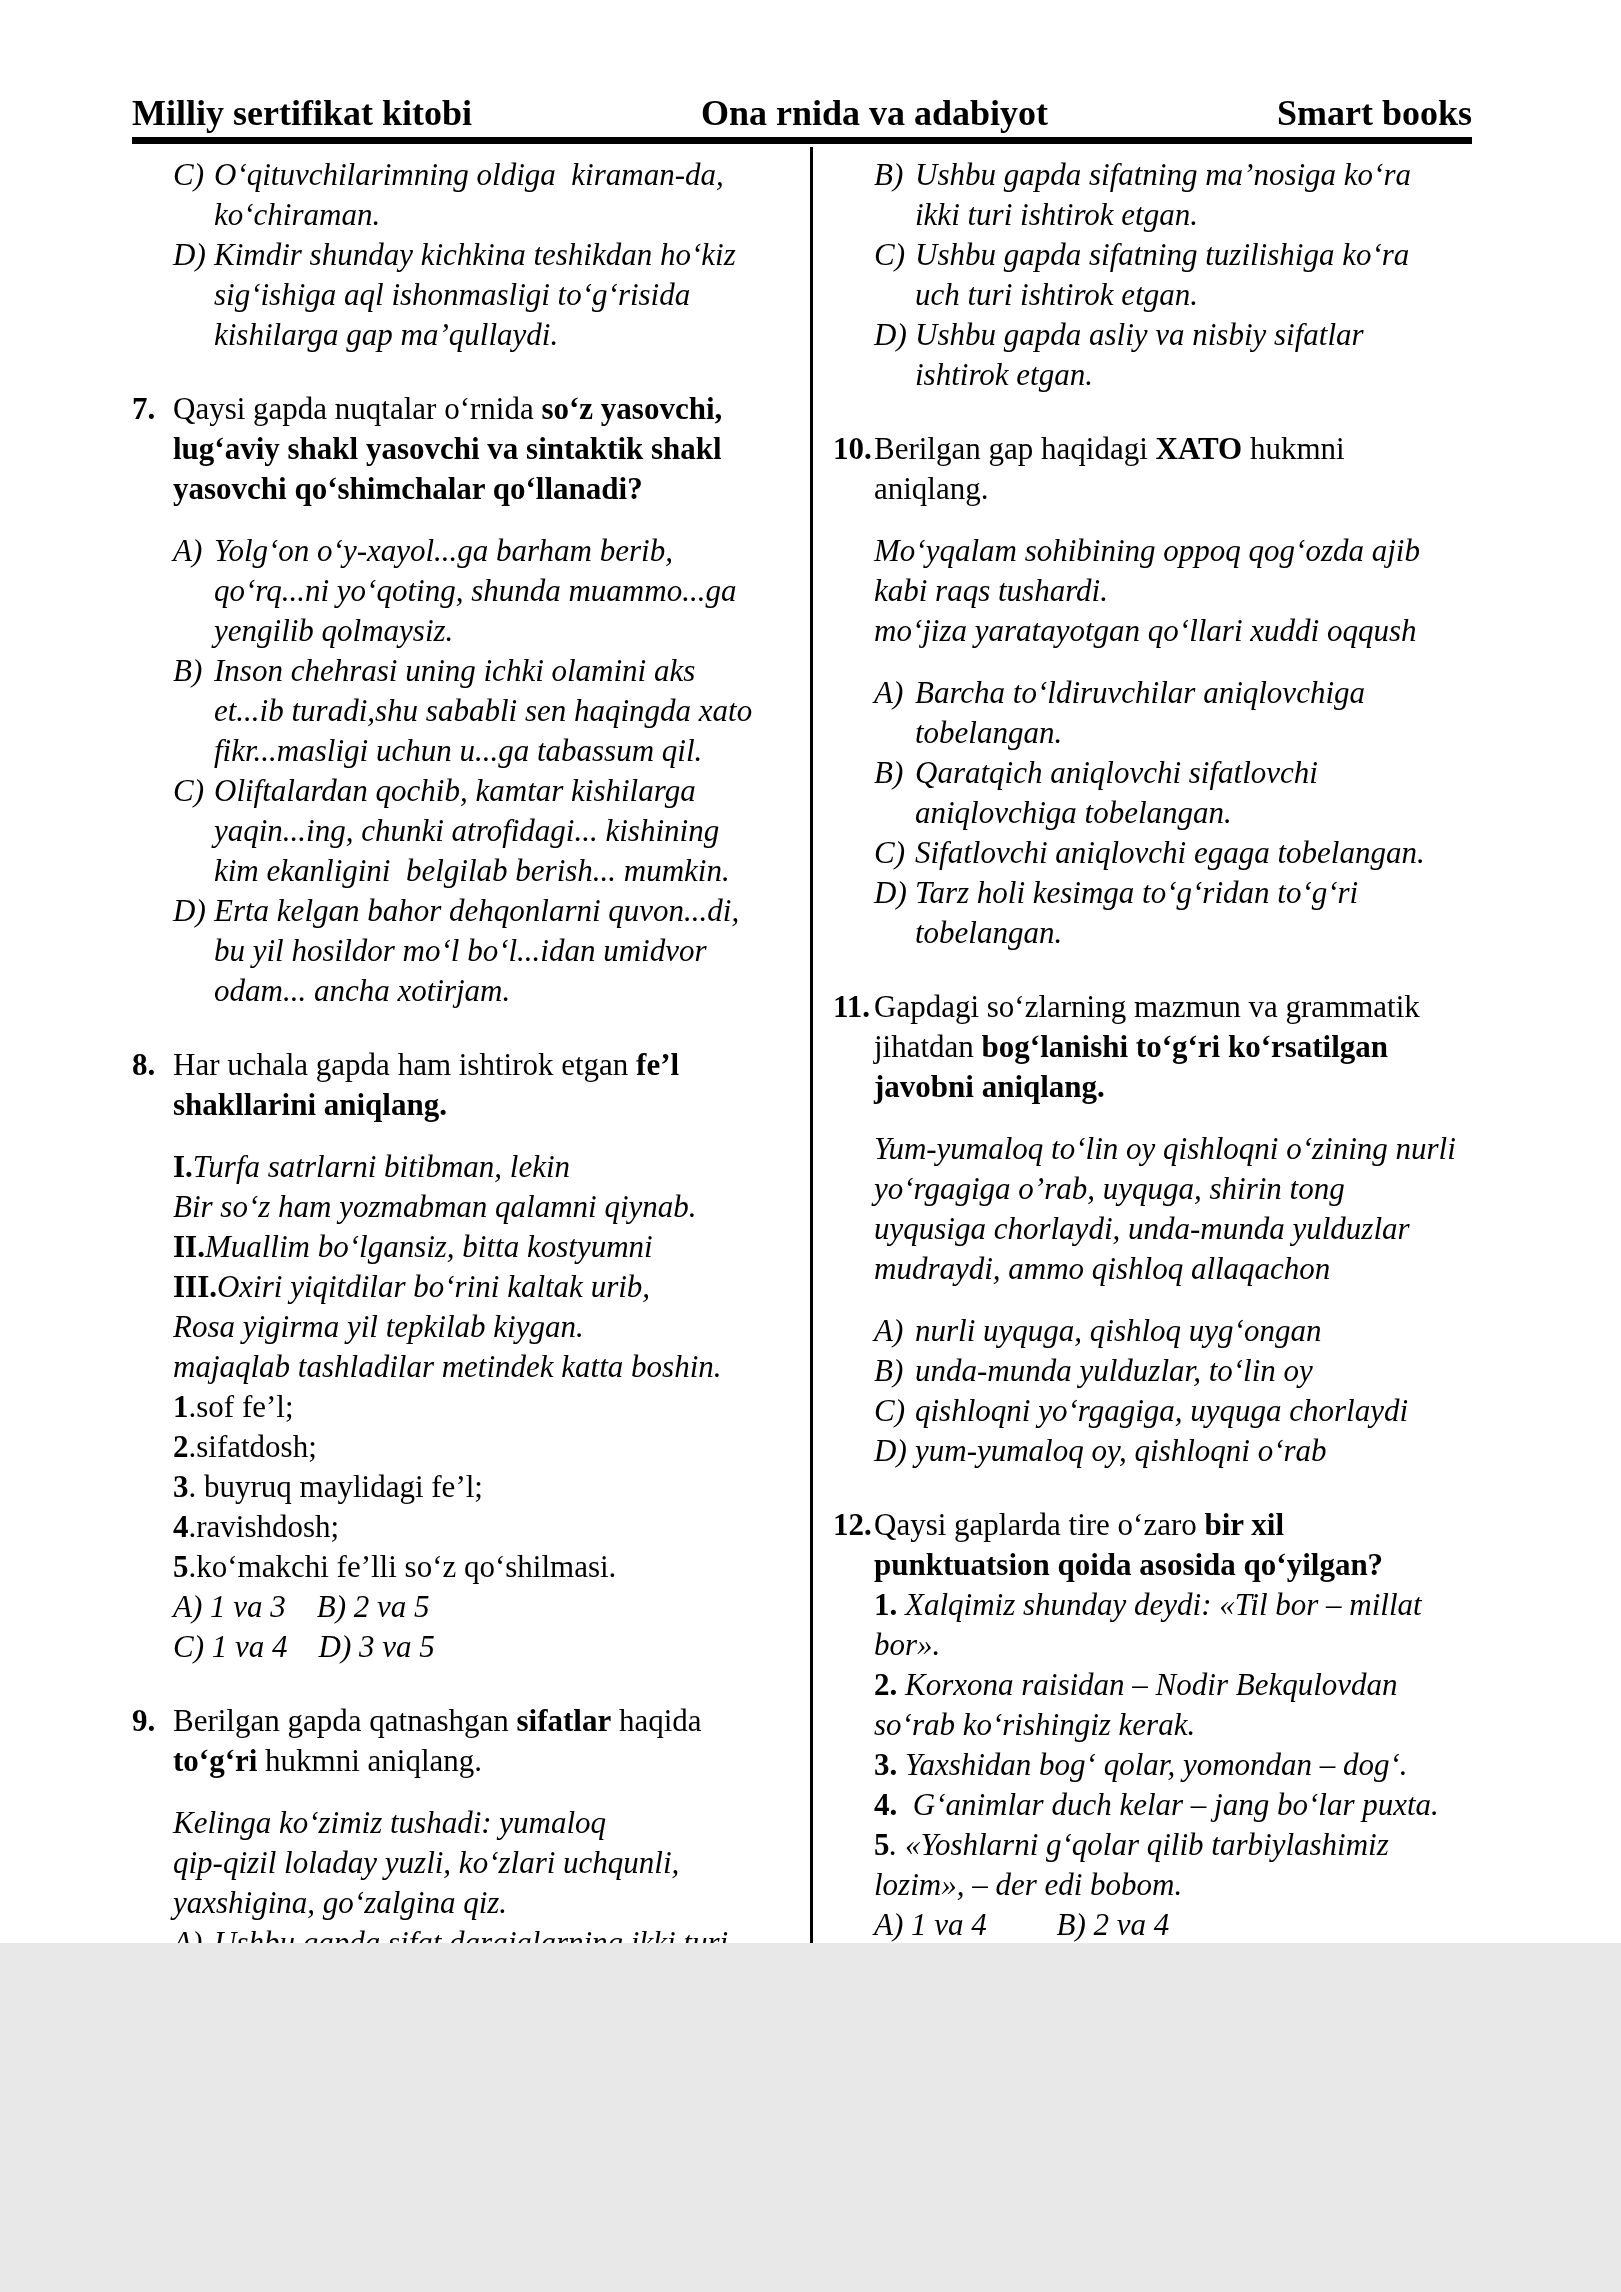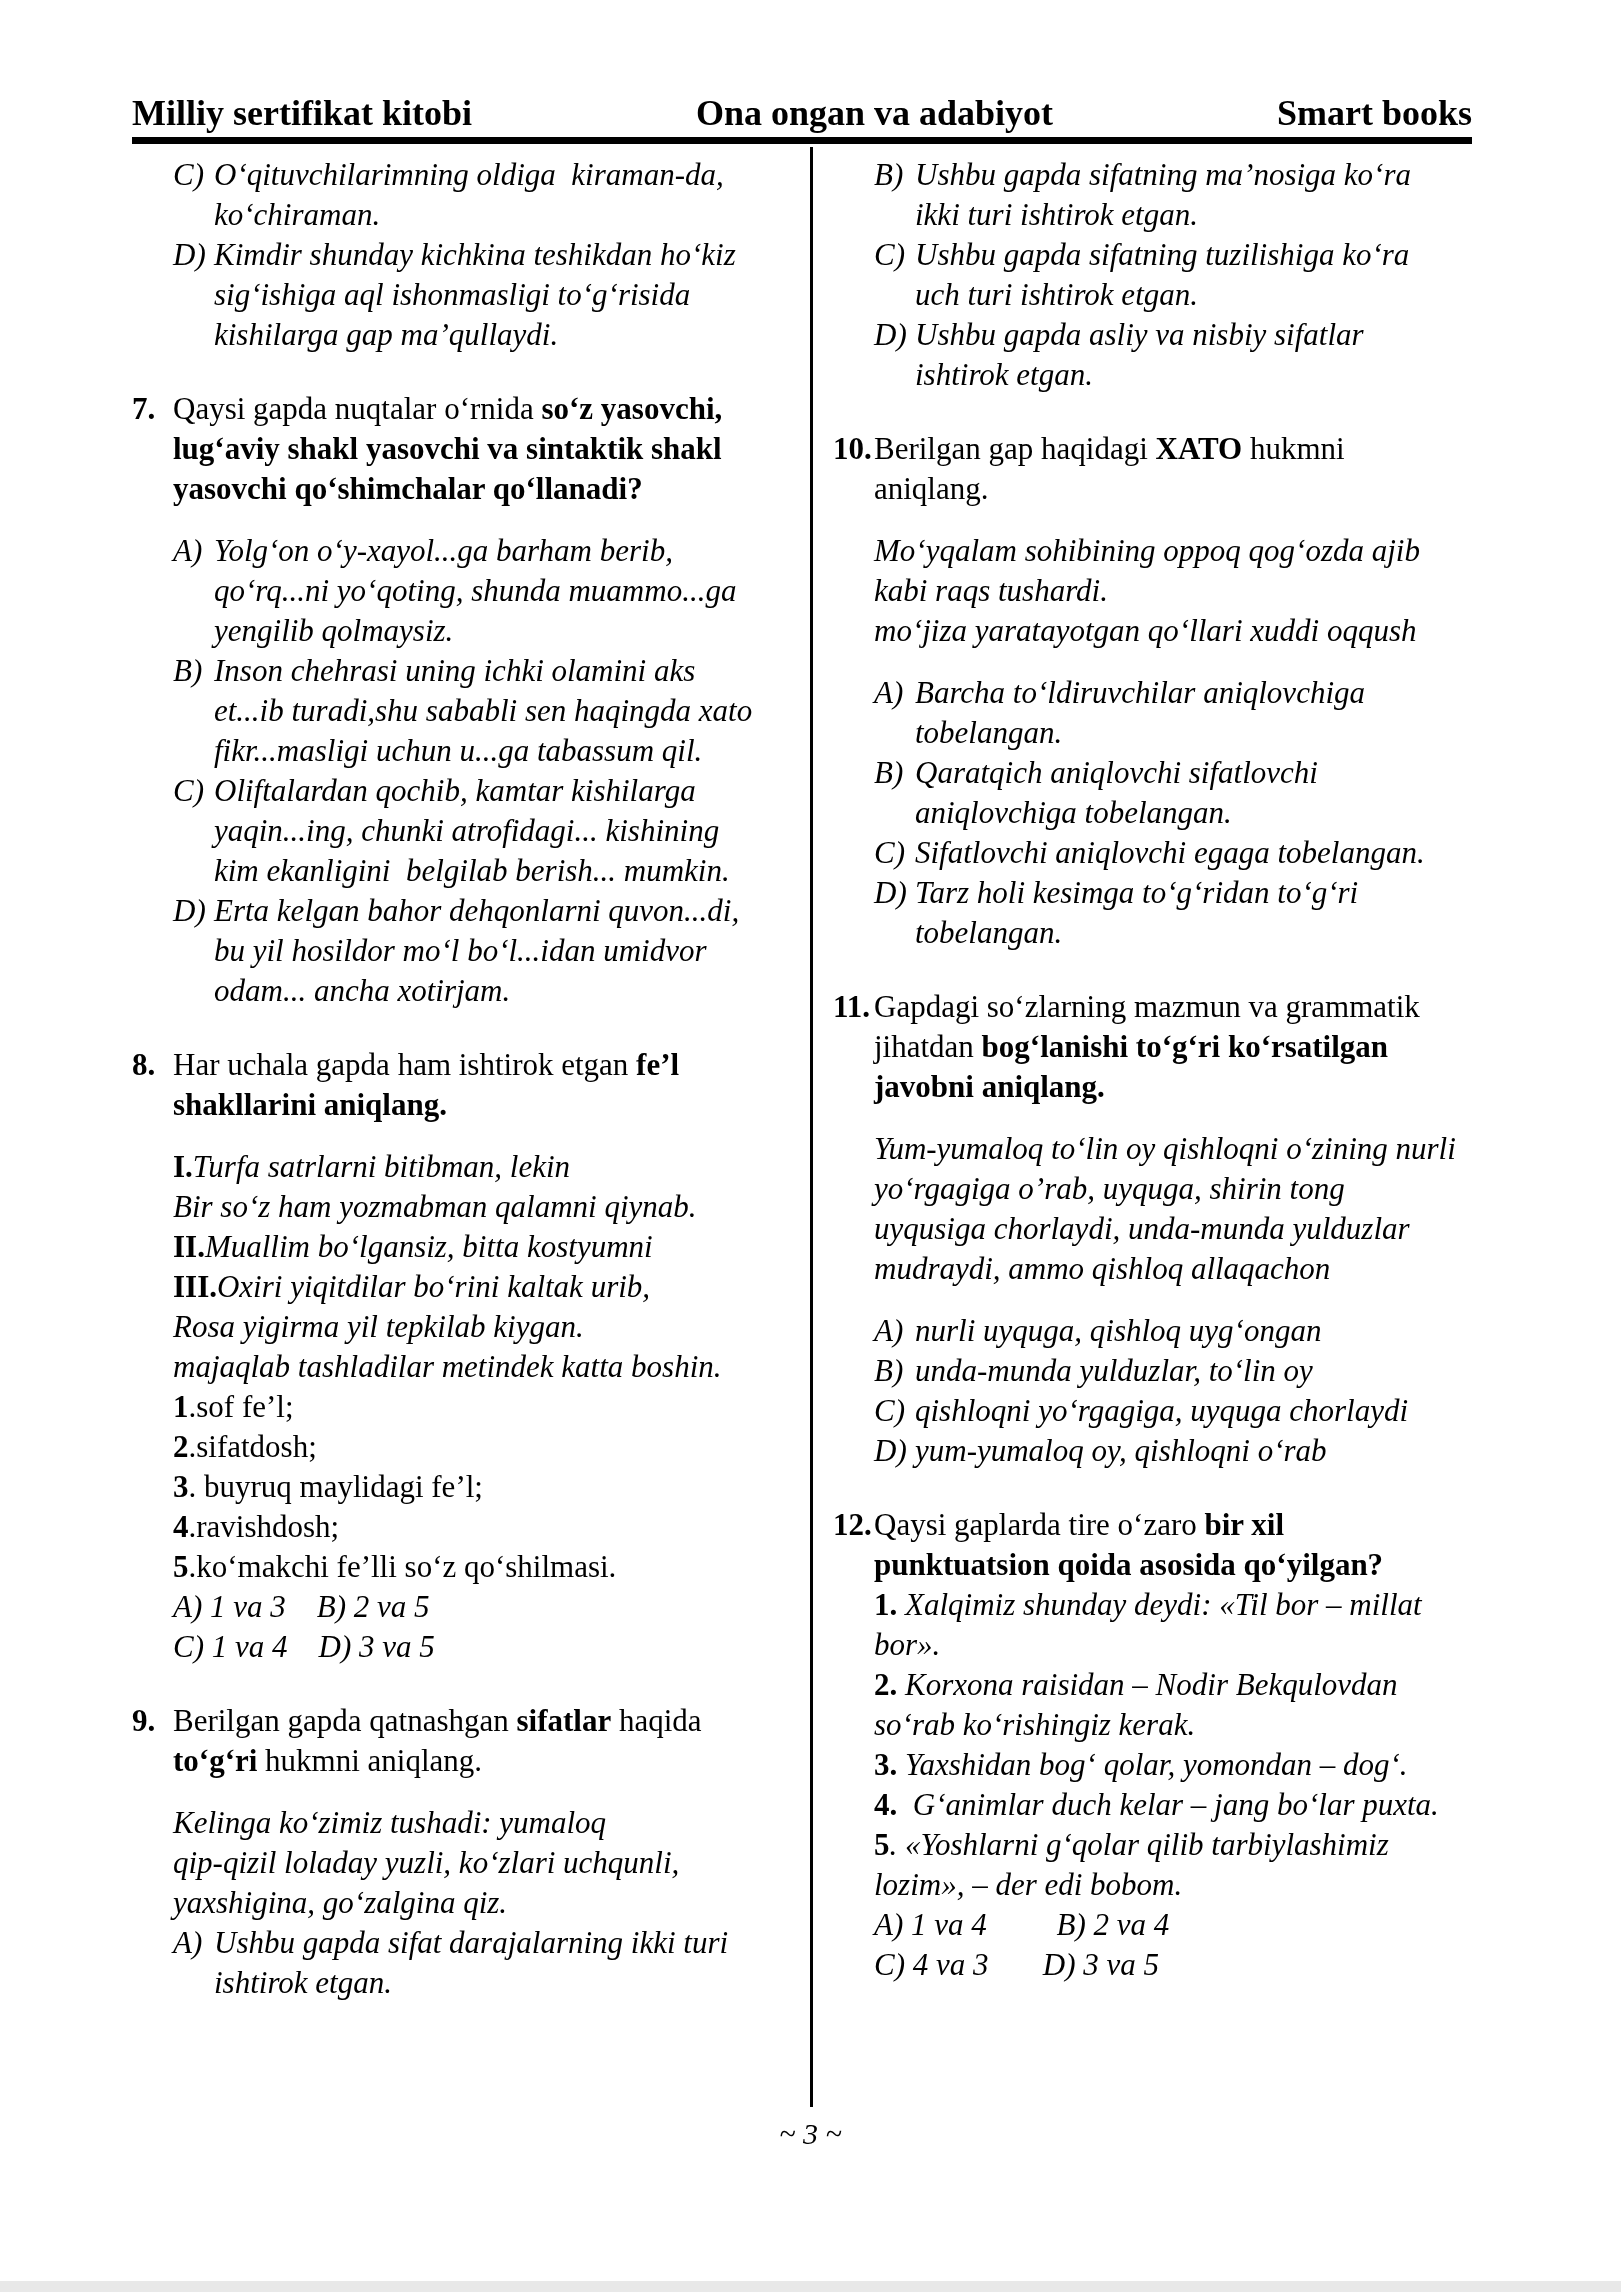--- a/index.html
+++ b/index.html
@@ -1,18 +1,18 @@
 <!DOCTYPE html>
 <html><head>
 <meta charset="utf-8">
 <style>
   html,body{margin:0;padding:0;background:#e8e8e8;}
   .page{
     position:relative;
-    width:1621px;height:2281px;
+    width:1621px;height:1943px;
     background:#ffffff;
     font-family:"Liberation Serif", serif;
     color:#000;
     overflow:hidden;
   }
   
   .header{
     position:absolute;left:132px;top:94px;width:1340px;
     display:flex;justify-content:space-between;align-items:baseline;
     font-weight:700;font-size:36px;line-height:39px;white-space:pre;
@@ -47,21 +47,21 @@
     text-align:center;font-style:italic;font-size:30px;
   }
 </style>
 </head>
 <body>
 
 <div class="page">
 
   <div class="header">
     <span class="h-left">Milliy sertifikat kitobi</span>
-    <span class="h-center">Ona ongan va adabiyot</span>
+    <span class="h-center">Ona rnida va adabiyot</span>
     <span class="h-right">Smart books</span>
   </div>
 
   <div class="rule"></div>
   <div class="divider"></div>
 
   <div class="col col-left">
       <div class="block">
         <div class="line ln-opt"><span class="label f-i">C)</span><span class="f-i">O‘qituvchilarimning oldiga  kiraman-da,</span></div>
         <div class="line ln-opt"><span class="f-i">ko‘chiraman.</span></div>

